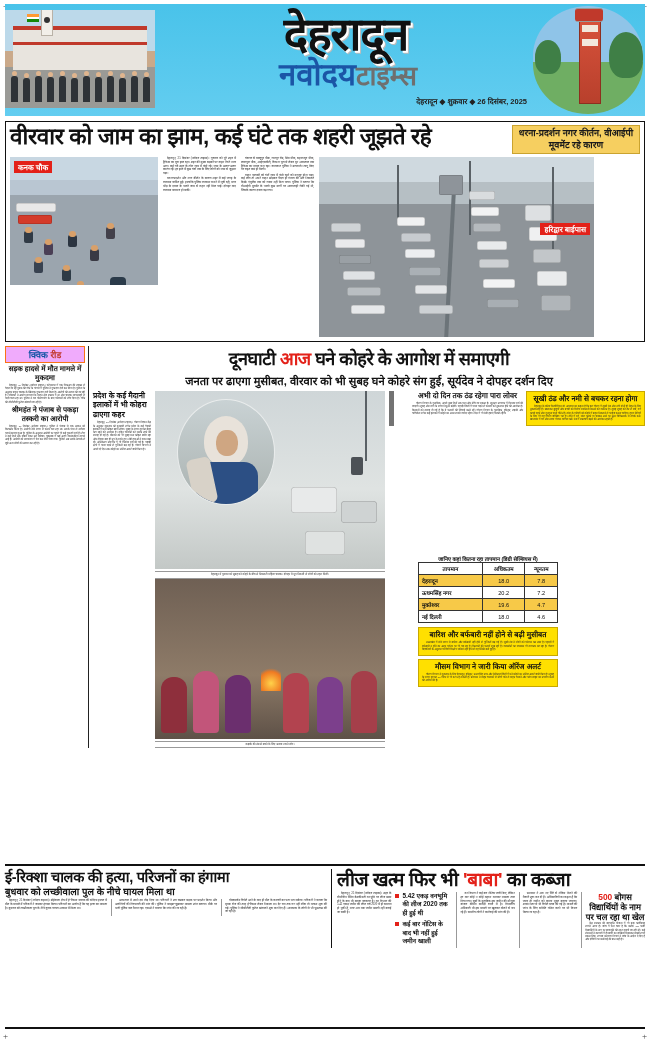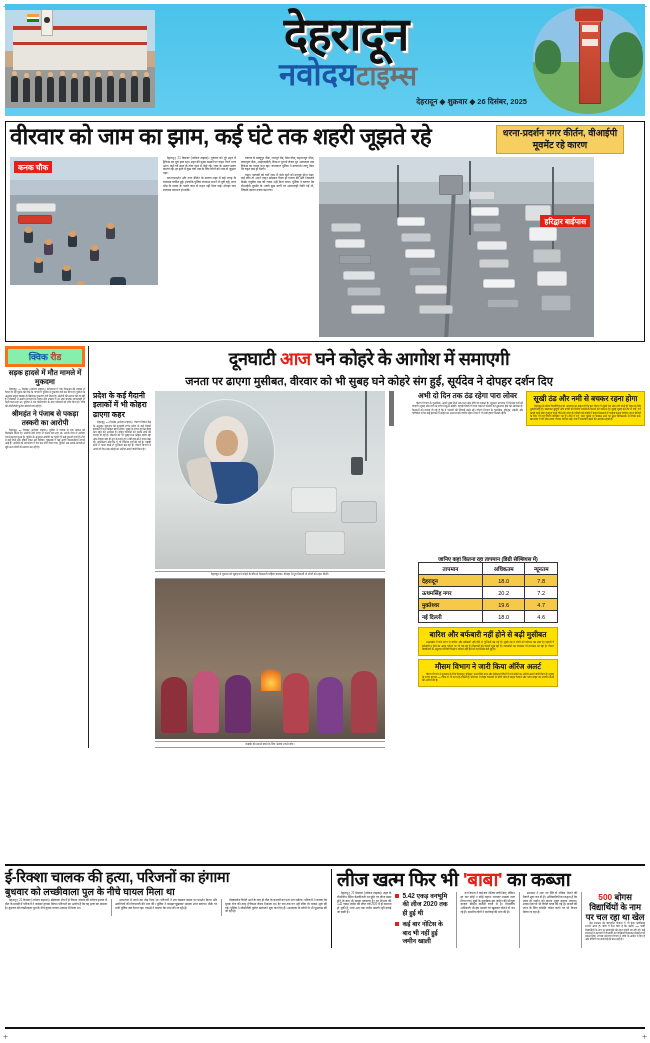--- a/index.html
+++ b/index.html
@@ -44,21 +44,21 @@
 
   .redbar{height:16px;background:#e32119;position:relative;margin-top:0;}
   .redbar .lbl-hi{position:absolute;left:3px;top:1px;color:#fff;font-family:"Liberation Sans",sans-serif;font-weight:bold;font-size:10px;}
   .redbar .lbl-en{position:absolute;left:74px;top:3px;color:#fff;font-family:"Liberation Sans",sans-serif;font-style:italic;font-weight:bold;font-size:7.5px;border:1px solid #fff;border-radius:8px;padding:0 7px;}
   .redbar .url{position:absolute;left:0;right:0;top:3px;text-align:center;color:#fff;font-family:"Liberation Sans",sans-serif;font-weight:bold;font-size:9px;}
   .body-col{font-family:"Liberation Serif",serif;font-size:3.05px;line-height:3.75px;text-align:justify;color:#2a2a2a;-webkit-font-smoothing:none;}
   .body-col p{margin:0 0 1.5px 0;text-indent:4px;}
   .tiny{font-size:2.7px;line-height:3.3px;}
 
   
-  .sec1{margin-top:5px;border:1px solid #111;padding:3px 20px 4px 4px;}
+  .sec1{margin-top:5px;border:1px solid #111;padding:3px 4px 4px 4px;}
   .sec1-head{display:flex;align-items:flex-start;}
   .sec1-headline{font-family:"Liberation Sans",sans-serif;font-weight:bold;font-size:22.5px;line-height:24px;letter-spacing:-0.4px;flex:1;white-space:nowrap;}
   .kicker-box{width:122px;background:#f6cf60;border:1px solid #caa32f;text-align:center;font-family:"Liberation Sans",sans-serif;
     font-weight:bold;font-size:9.2px;line-height:11.5px;padding:2px 2px;color:#1a1a1a;margin-left:6px;}
   .sec1-body{display:flex;gap:5px;margin-top:3px;}
   .photoA{position:relative;width:148px;height:128px;overflow:hidden;}
   .photoB{position:relative;width:275px;height:180px;overflow:hidden;}
   .tag{position:absolute;background:#e32119;color:#fff;font-family:"Liberation Sans",sans-serif;font-weight:bold;font-size:7.5px;padding:1px 4px;}
   .col-narrow{width:73px;}
 
@@ -67,21 +67,21 @@
   .bike{position:absolute;width:9px;height:12px;background:#303a45;border-radius:2px;}
   .bike i{position:absolute;left:1px;top:-4px;width:7px;height:6px;background:#d8a06a;border-radius:50% 50% 40% 40%;display:block;}
   .car{position:absolute;height:9px;border-radius:2px;box-shadow:0 0 0 .5px rgba(0,0,0,.25) inset;}
   .ph-hwy{position:absolute;inset:0;background:linear-gradient(#cfd9df 0 14%,#b6bfc4 14% 26%,#8e9499 26% 100%);}
   .divider{position:absolute;left:47%;top:20%;bottom:0;width:4px;background:#6c7479;transform:skewX(-3deg);}
   .pole{position:absolute;width:2px;background:#5a6166;}
 
   
   .sec2{margin-top:4px;display:flex;gap:4px;}
   .quickread{width:80px;flex:0 0 80px;border-right:1px solid #222;padding-right:3px;}
-  .qr-bar{background:#86efac;border:3px solid #f97316;text-align:center;font-family:"Liberation Sans",sans-serif;font-weight:bold;font-size:9px;padding:1px 0;}
+  .qr-bar{background:#f0abfc;border:1px solid #f97316;text-align:center;font-family:"Liberation Sans",sans-serif;font-weight:bold;font-size:9px;padding:1px 0;}
   .qr-bar .blue{color:#1155a5;}
   .qr-bar .red{color:#c0392b;}
   .qr-head{font-family:"Liberation Sans",sans-serif;font-weight:bold;font-size:7.2px;line-height:8.6px;margin:2px 0 2px;text-align:center;}
   .lead-right{flex:1;}
   .lead-h1{font-family:"Liberation Sans",sans-serif;font-weight:bold;font-size:18px;line-height:27px;letter-spacing:-0.5px;text-align:center;white-space:nowrap;}
   .lead-h1 .red{color:#e32119;}
   .lead-h2{font-family:"Liberation Sans",sans-serif;font-weight:bold;font-size:11.2px;line-height:14px;text-align:center;margin-top:1px;white-space:nowrap;}
 
   .sec2b{display:flex;gap:4px;margin-top:3px;}
   .c-sub{width:58px;flex:0 0 58px;}
@@ -255,21 +255,21 @@
         <span class="car" style="left:158px;top:84px;width:30px;background:#e8eaeb"></span>
         <span class="car" style="left:160px;top:102px;width:30px;background:#cdd0d3"></span>
         <span class="car" style="left:164px;top:122px;width:32px;background:#f2f3f4"></span>
         <span class="car" style="left:168px;top:142px;width:32px;background:#a8aeb3"></span>
         <span class="car" style="left:206px;top:48px;width:26px;background:#dde0e2;height:16px"></span>
         <span class="car" style="left:210px;top:70px;width:28px;background:#eff0f1;height:14px"></span>
         <span class="car" style="left:214px;top:92px;width:28px;background:#c2c6c9;height:14px"></span>
         <span class="car" style="left:218px;top:114px;width:30px;background:#e9ebec;height:15px"></span>
         <span class="car" style="left:222px;top:138px;width:30px;background:#b0b5b9;height:16px"></span>
         <span class="car" style="left:120px;top:18px;width:24px;background:#8e949a;height:20px"></span>
-        <span class="tag" style="right:4px;top:58px">हरिद्वार बाईपास</span>
+        <span class="tag" style="right:4px;top:66px">हरिद्वार बाईपास</span>
       </div>
     </div>
   </div>
 
   <div class="sec2">
 
     <div class="quickread">
       <div class="qr-bar">
         <span class="blue">क्विक</span>
         <span class="red">रीड</span>

